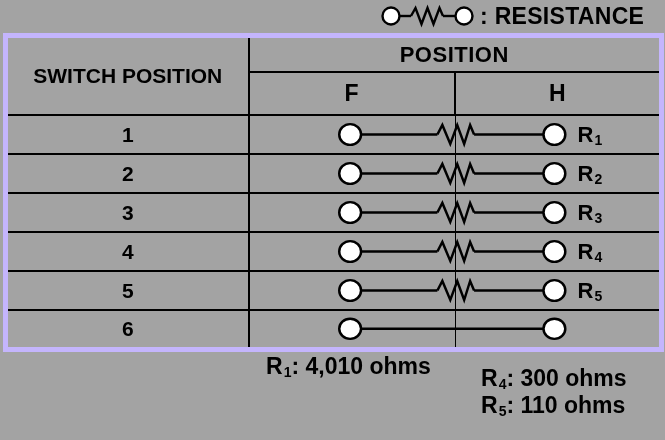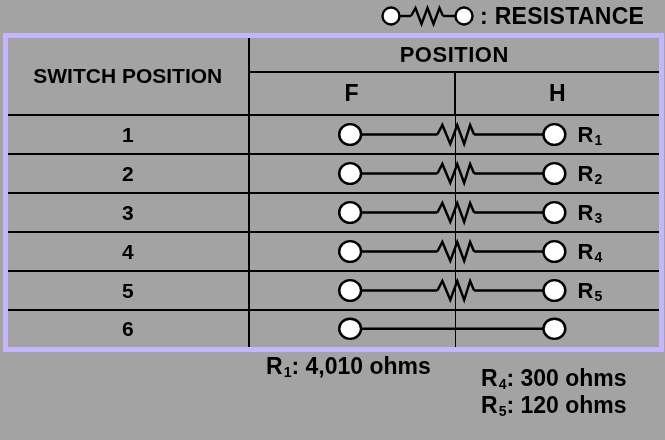--- a/index.html
+++ b/index.html
@@ -217,16 +217,16 @@
       </tr>
     </tbody>
   </table>
 
   <div class="values values-left">
     <div class="value-line"><span>R</span><span class="rsub">1</span><span class="vtext">: 4,010 ohms</span></div>
   </div>
 
   <div class="values values-right">
     <div class="value-line"><span>R</span><span class="rsub">4</span><span class="vtext">: 300 ohms</span></div>
-    <div class="value-line"><span>R</span><span class="rsub">5</span><span class="vtext">: 120 ohms</span></div>
+    <div class="value-line"><span>R</span><span class="rsub">5</span><span class="vtext">: 110 ohms</span></div>
   </div>
 
 </div>
 
 </body></html>

